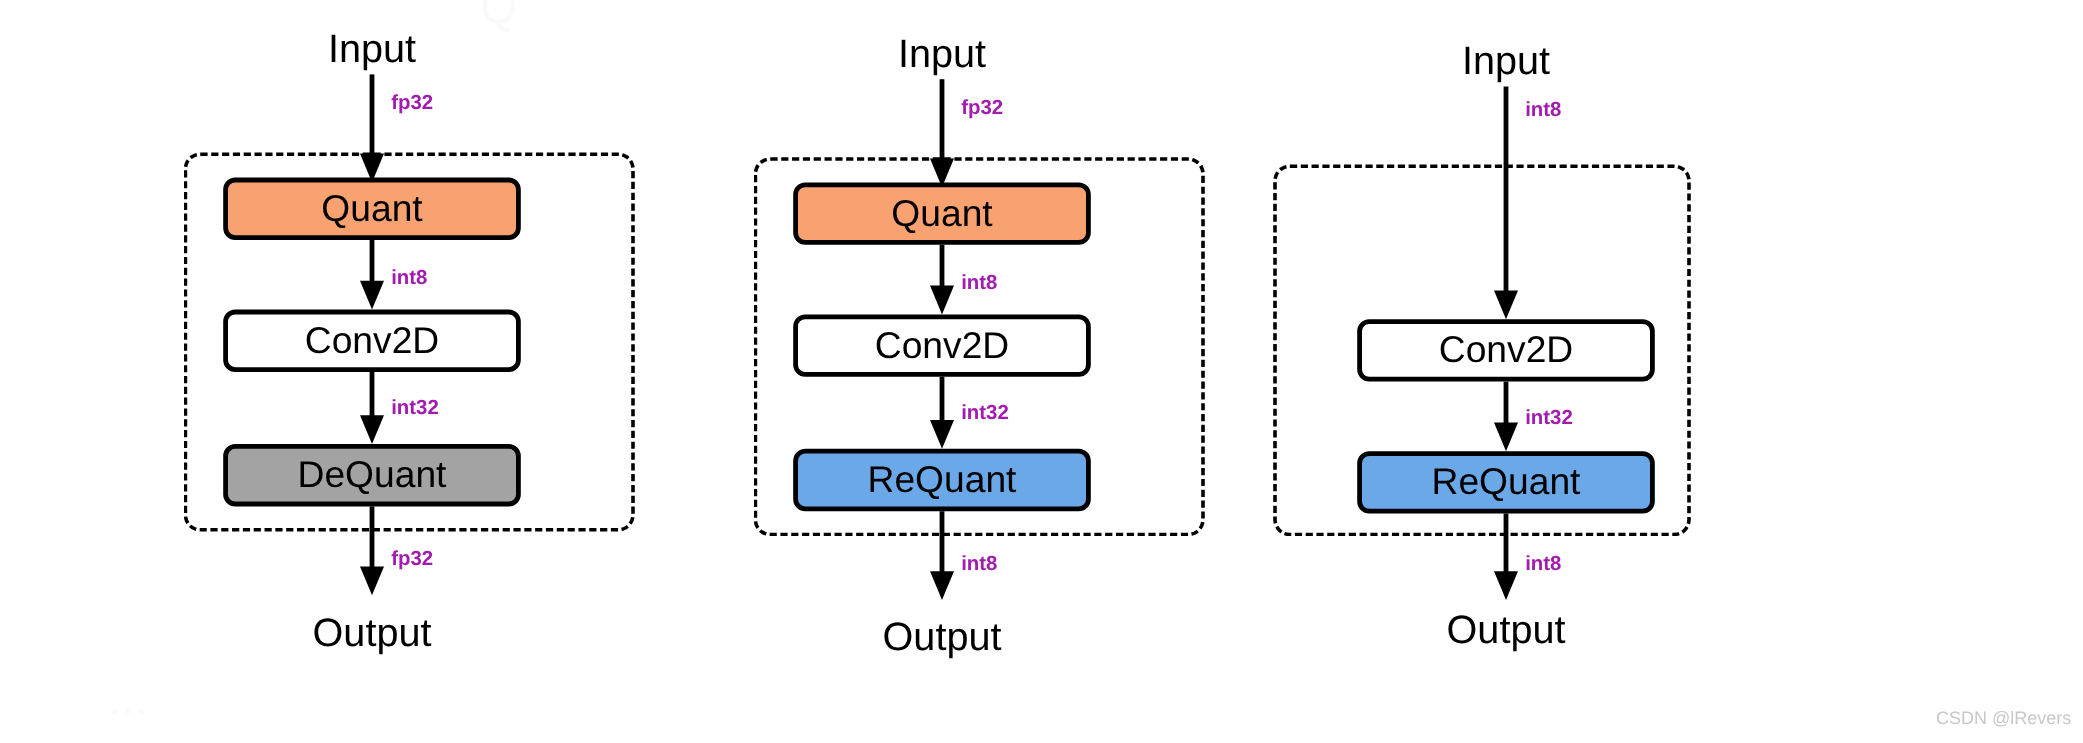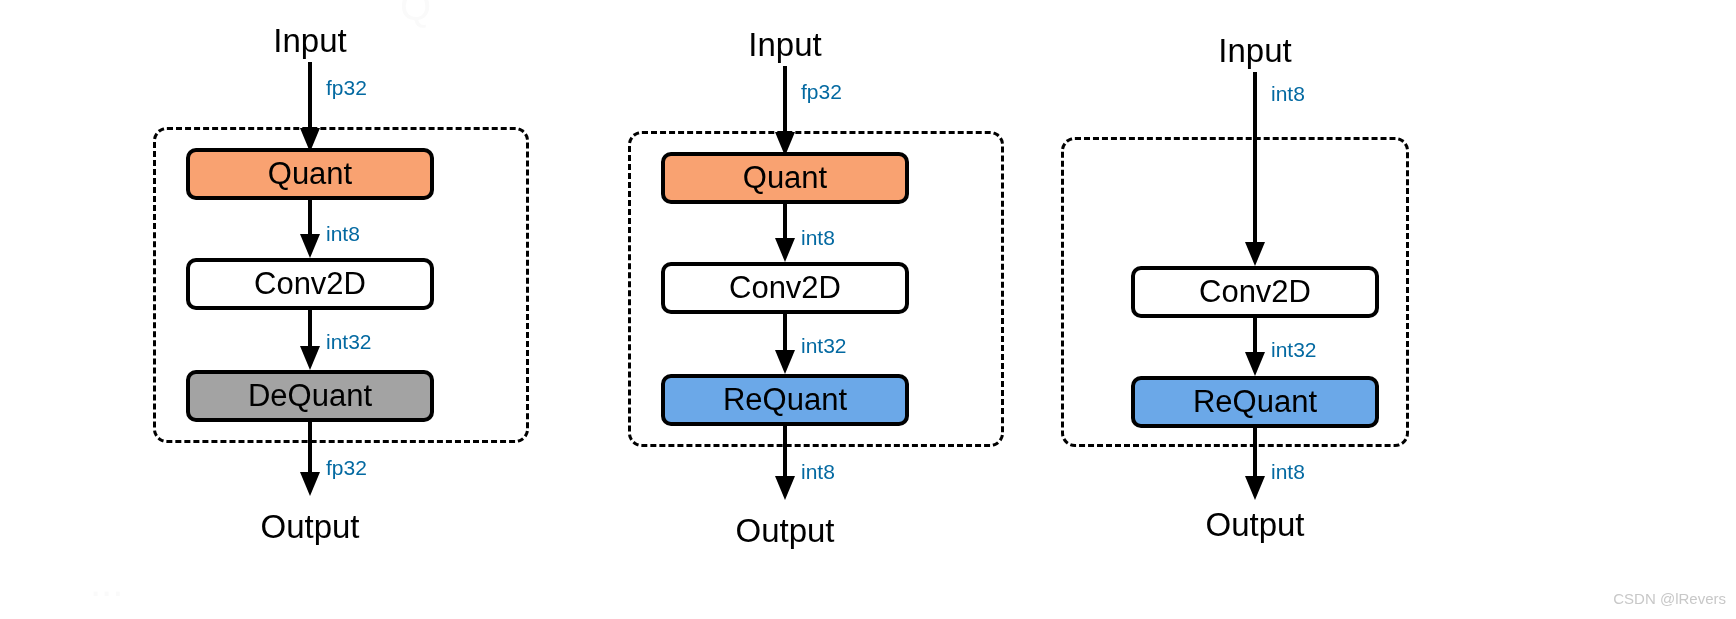--- a/index.html
+++ b/index.html
@@ -27,24 +27,24 @@
     position: absolute;
     font-size: 33px;
     color: #000000;
     white-space: nowrap;
     transform: translateX(-50%);
     letter-spacing: 0px;
     font-weight: 400;
   }
   .dtype-label {
     position: absolute;
-    font-size: 21px;
-    color: #0369a1;
-    white-space: nowrap;
-    font-weight: 400;
+    font-size: 17px;
+    color: #a21caf;
+    white-space: nowrap;
+    font-weight: 700;
   }
   
   .dashed-box {
     position: absolute;
     border: 3.5px dashed #000000;
     border-radius: 14px;
     box-sizing: border-box;
     background: transparent;
   }
   

